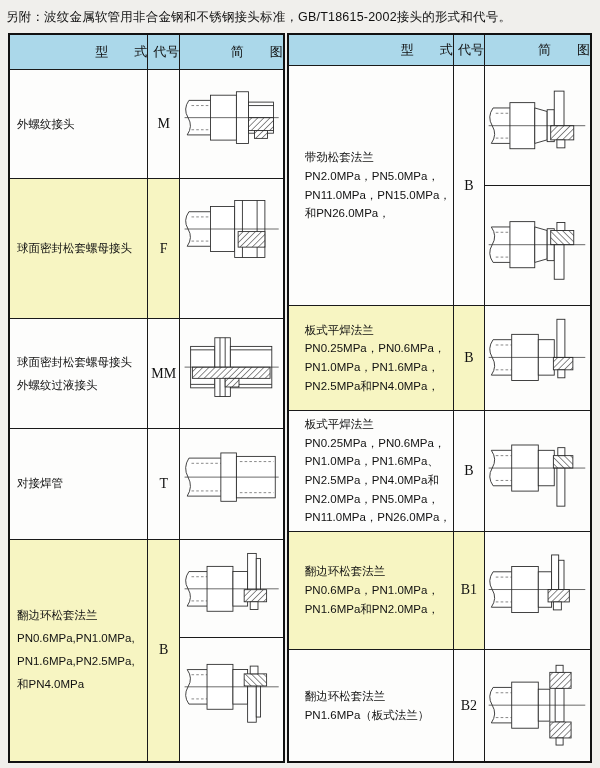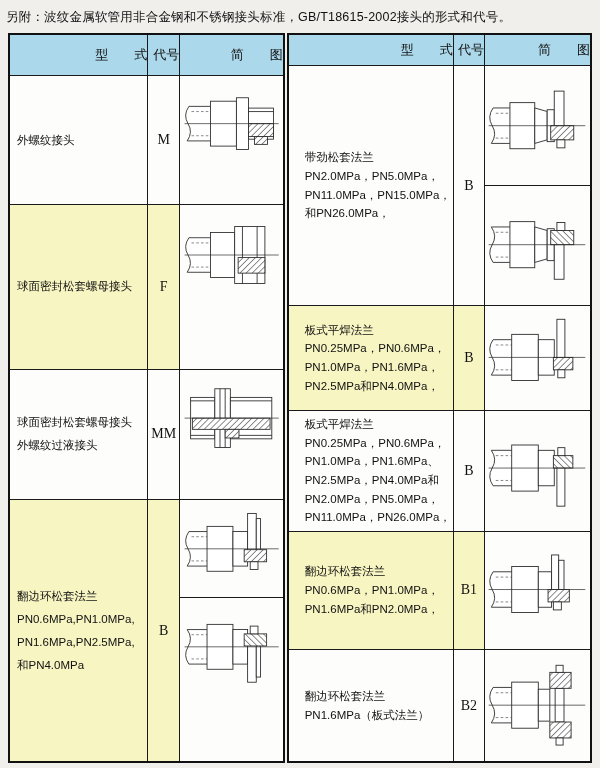--- a/index.html
+++ b/index.html
@@ -170,20 +170,42 @@
                   <line x1="56" y1="27" x2="104" y2="27" stroke="#2a2a2a" stroke-width="1"></line>
                   <line x1="56" y1="67" x2="104" y2="67" stroke="#2a2a2a" stroke-width="1"></line>
                   <rect x="12" y="47" width="90" height="13" fill="url(#hatch)" stroke="#2a2a2a" stroke-width="1"></rect>
                   <rect x="50" y="60" width="16" height="10" fill="url(#hatch)" stroke="#2a2a2a" stroke-width="1"></rect>
                   <line x1="3" y1="47" x2="112" y2="47" stroke="#2a2a2a" stroke-width="0.8"></line>
                 </svg>
               </div>
             </div>
       </td>
     </tr>
+    <tr style="height:98px">
+      <td class="type-cell">
+            <div class="tdiv">对接焊管</div>
+          </td>
+      <td class="code-cell">T</td>
+      <td class="diagram-cell">
+        <div class="dstack" style="height:96px">
+              <div class="diag">
+                <svg viewBox="0 0 115 94" preserveAspectRatio="xMidYMid meet" xmlns="http://www.w3.org/2000/svg">
+                  <path d="M 45 25 L 8 25 Q 1 36 7 47 Q 13 58 6 69 L 45 69" fill="#fff" stroke="#2a2a2a" stroke-width="1"></path>
+                  <line x1="11" y1="31" x2="45" y2="31" stroke="#555" stroke-width="0.8" stroke-dasharray="3 2.5"></line>
+                  <line x1="11" y1="63" x2="45" y2="63" stroke="#555" stroke-width="0.8" stroke-dasharray="3 2.5"></line>
+                  <rect x="45" y="19" width="18" height="56" fill="#fff" stroke="#2a2a2a" stroke-width="1"></rect>
+                  <rect x="63" y="23" width="45" height="48" fill="#fff" stroke="#2a2a2a" stroke-width="1"></rect>
+                  <line x1="67" y1="29" x2="106" y2="29" stroke="#555" stroke-width="0.8" stroke-dasharray="3 2.5"></line>
+                  <line x1="67" y1="65" x2="106" y2="65" stroke="#555" stroke-width="0.8" stroke-dasharray="3 2.5"></line>
+                  <line x1="3" y1="47" x2="112" y2="47" stroke="#2a2a2a" stroke-width="0.8"></line>
+                </svg>
+              </div>
+            </div>
+      </td>
+    </tr>
     <tr style="height:198px">
       <td class="type-cell hl">
             <div class="tdiv">翻边环松套法兰
 PN0.6MPa,PN1.0MPa,
 PN1.6MPa,PN2.5MPa,
 和PN4.0MPa</div>
           </td>
       <td class="code-cell hl">B</td>
       <td class="diagram-cell">
         <div class="dstack" style="height:196px">

